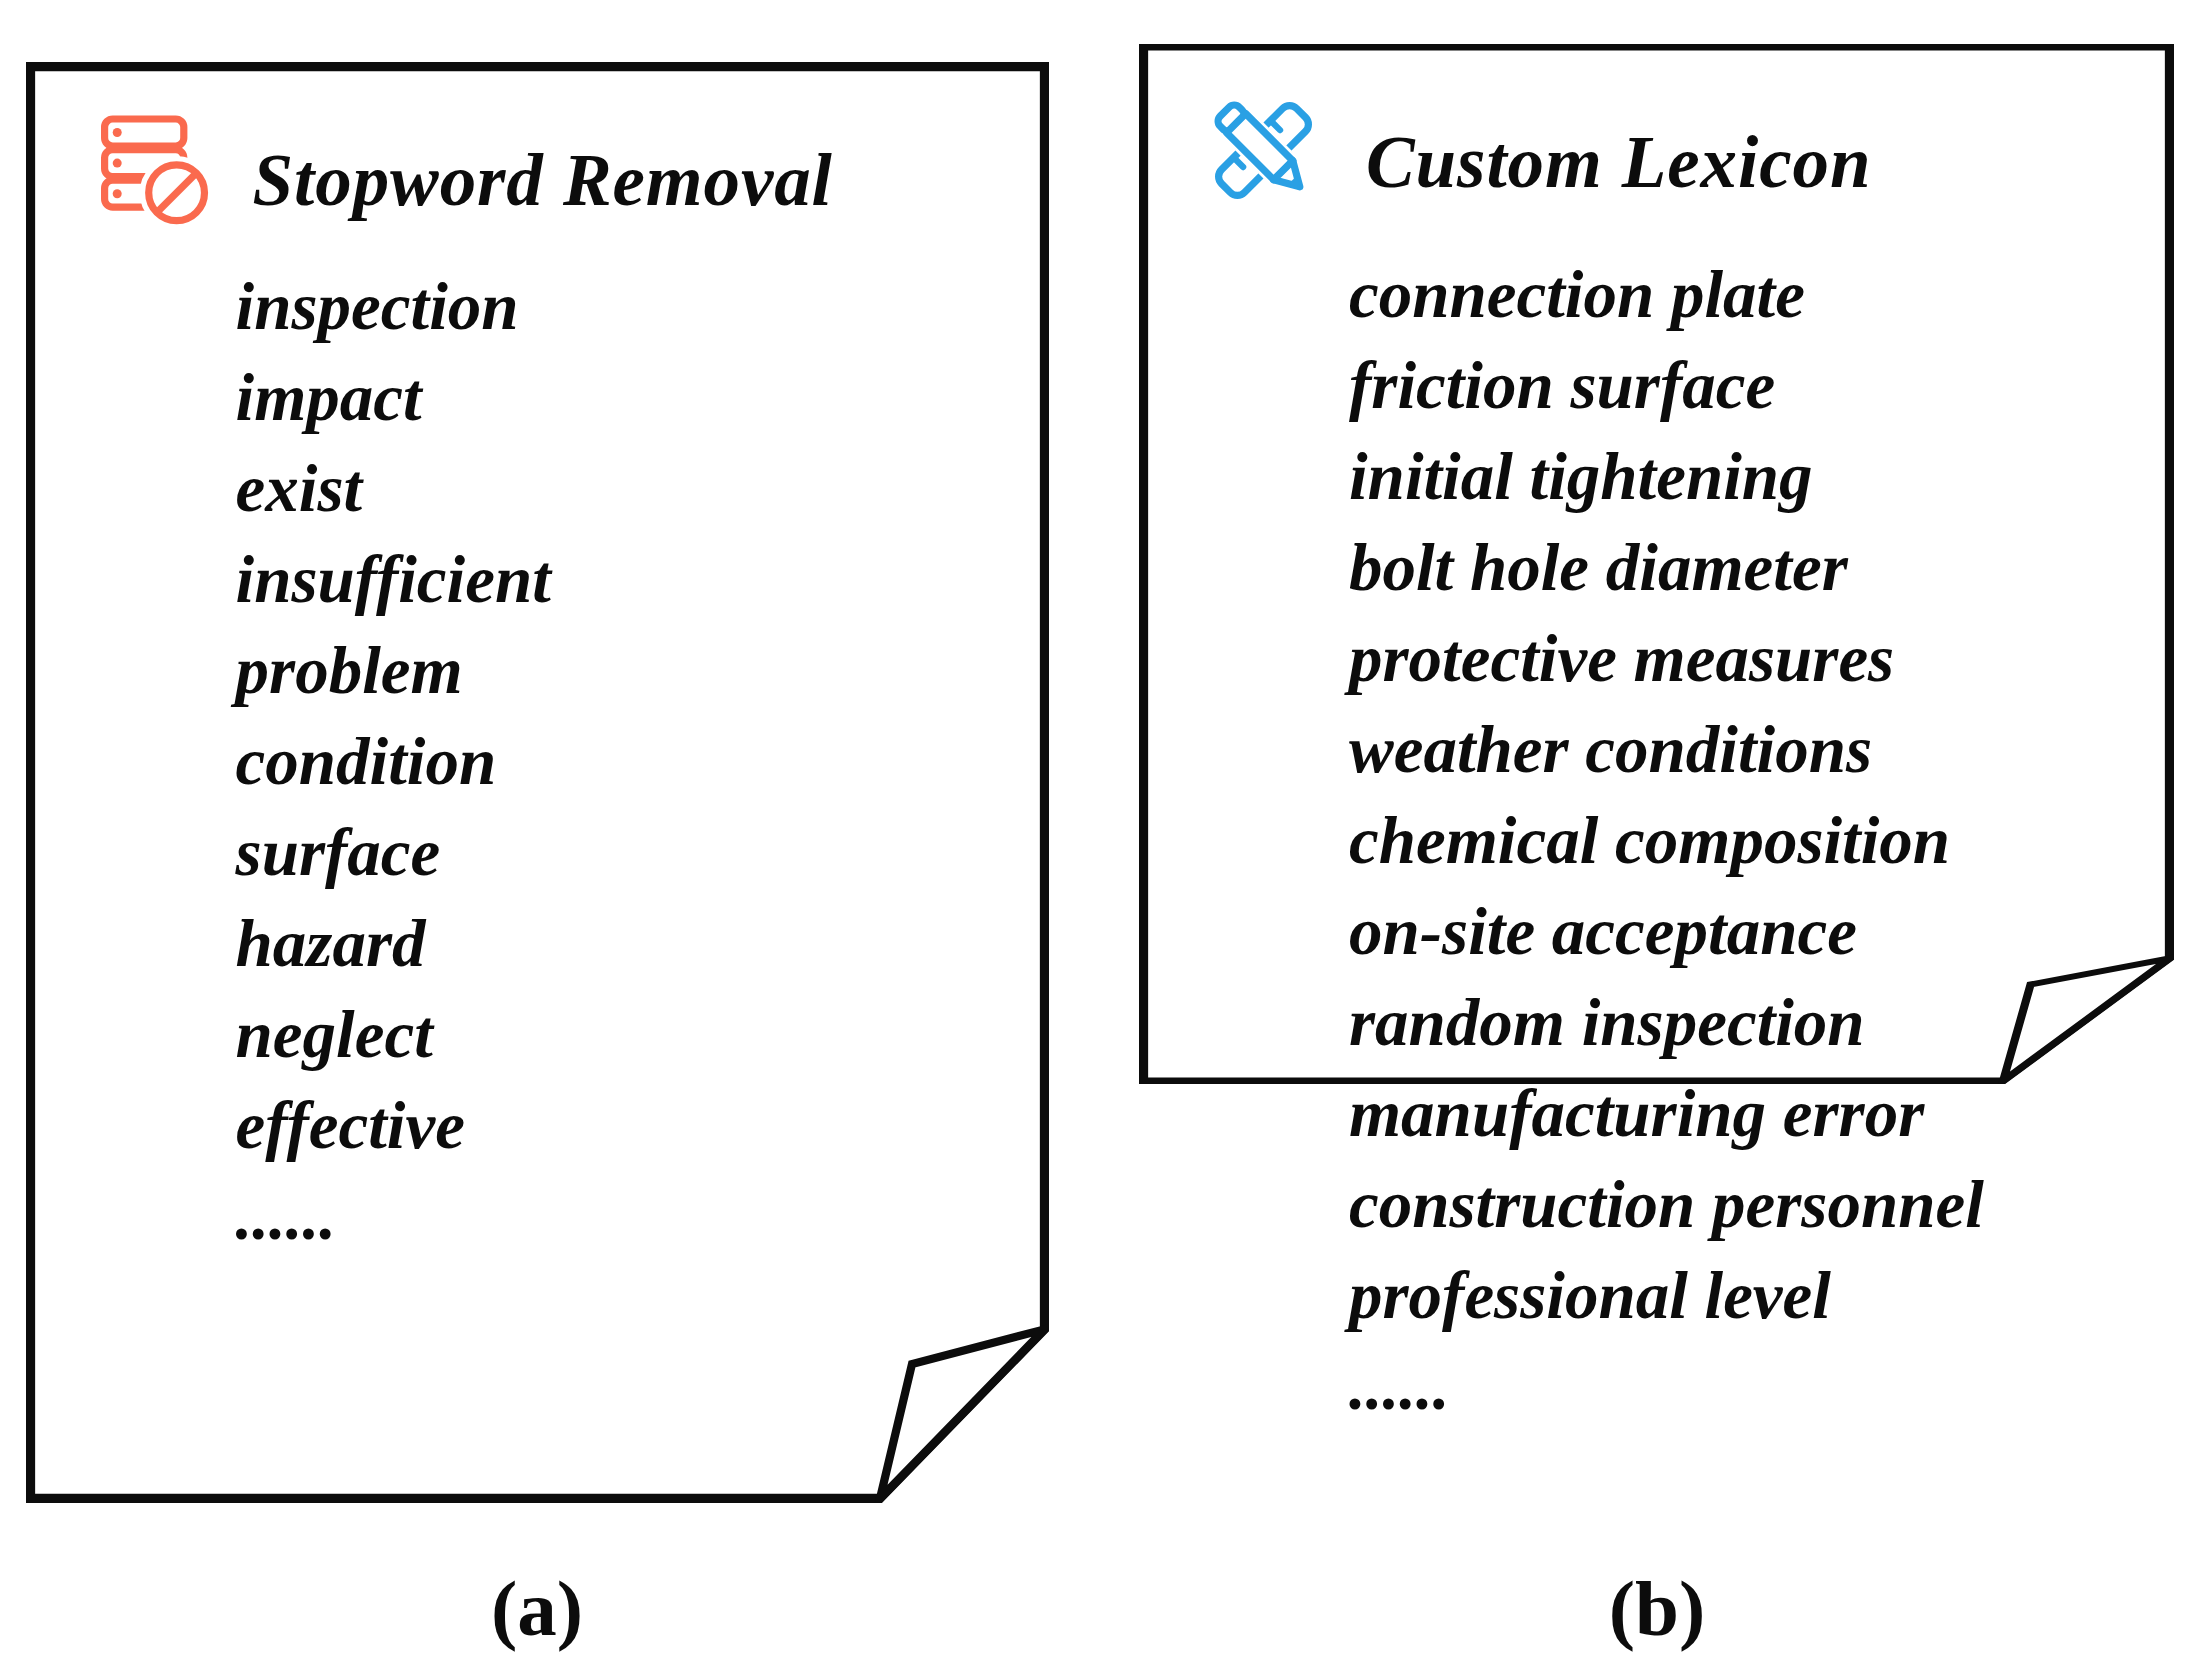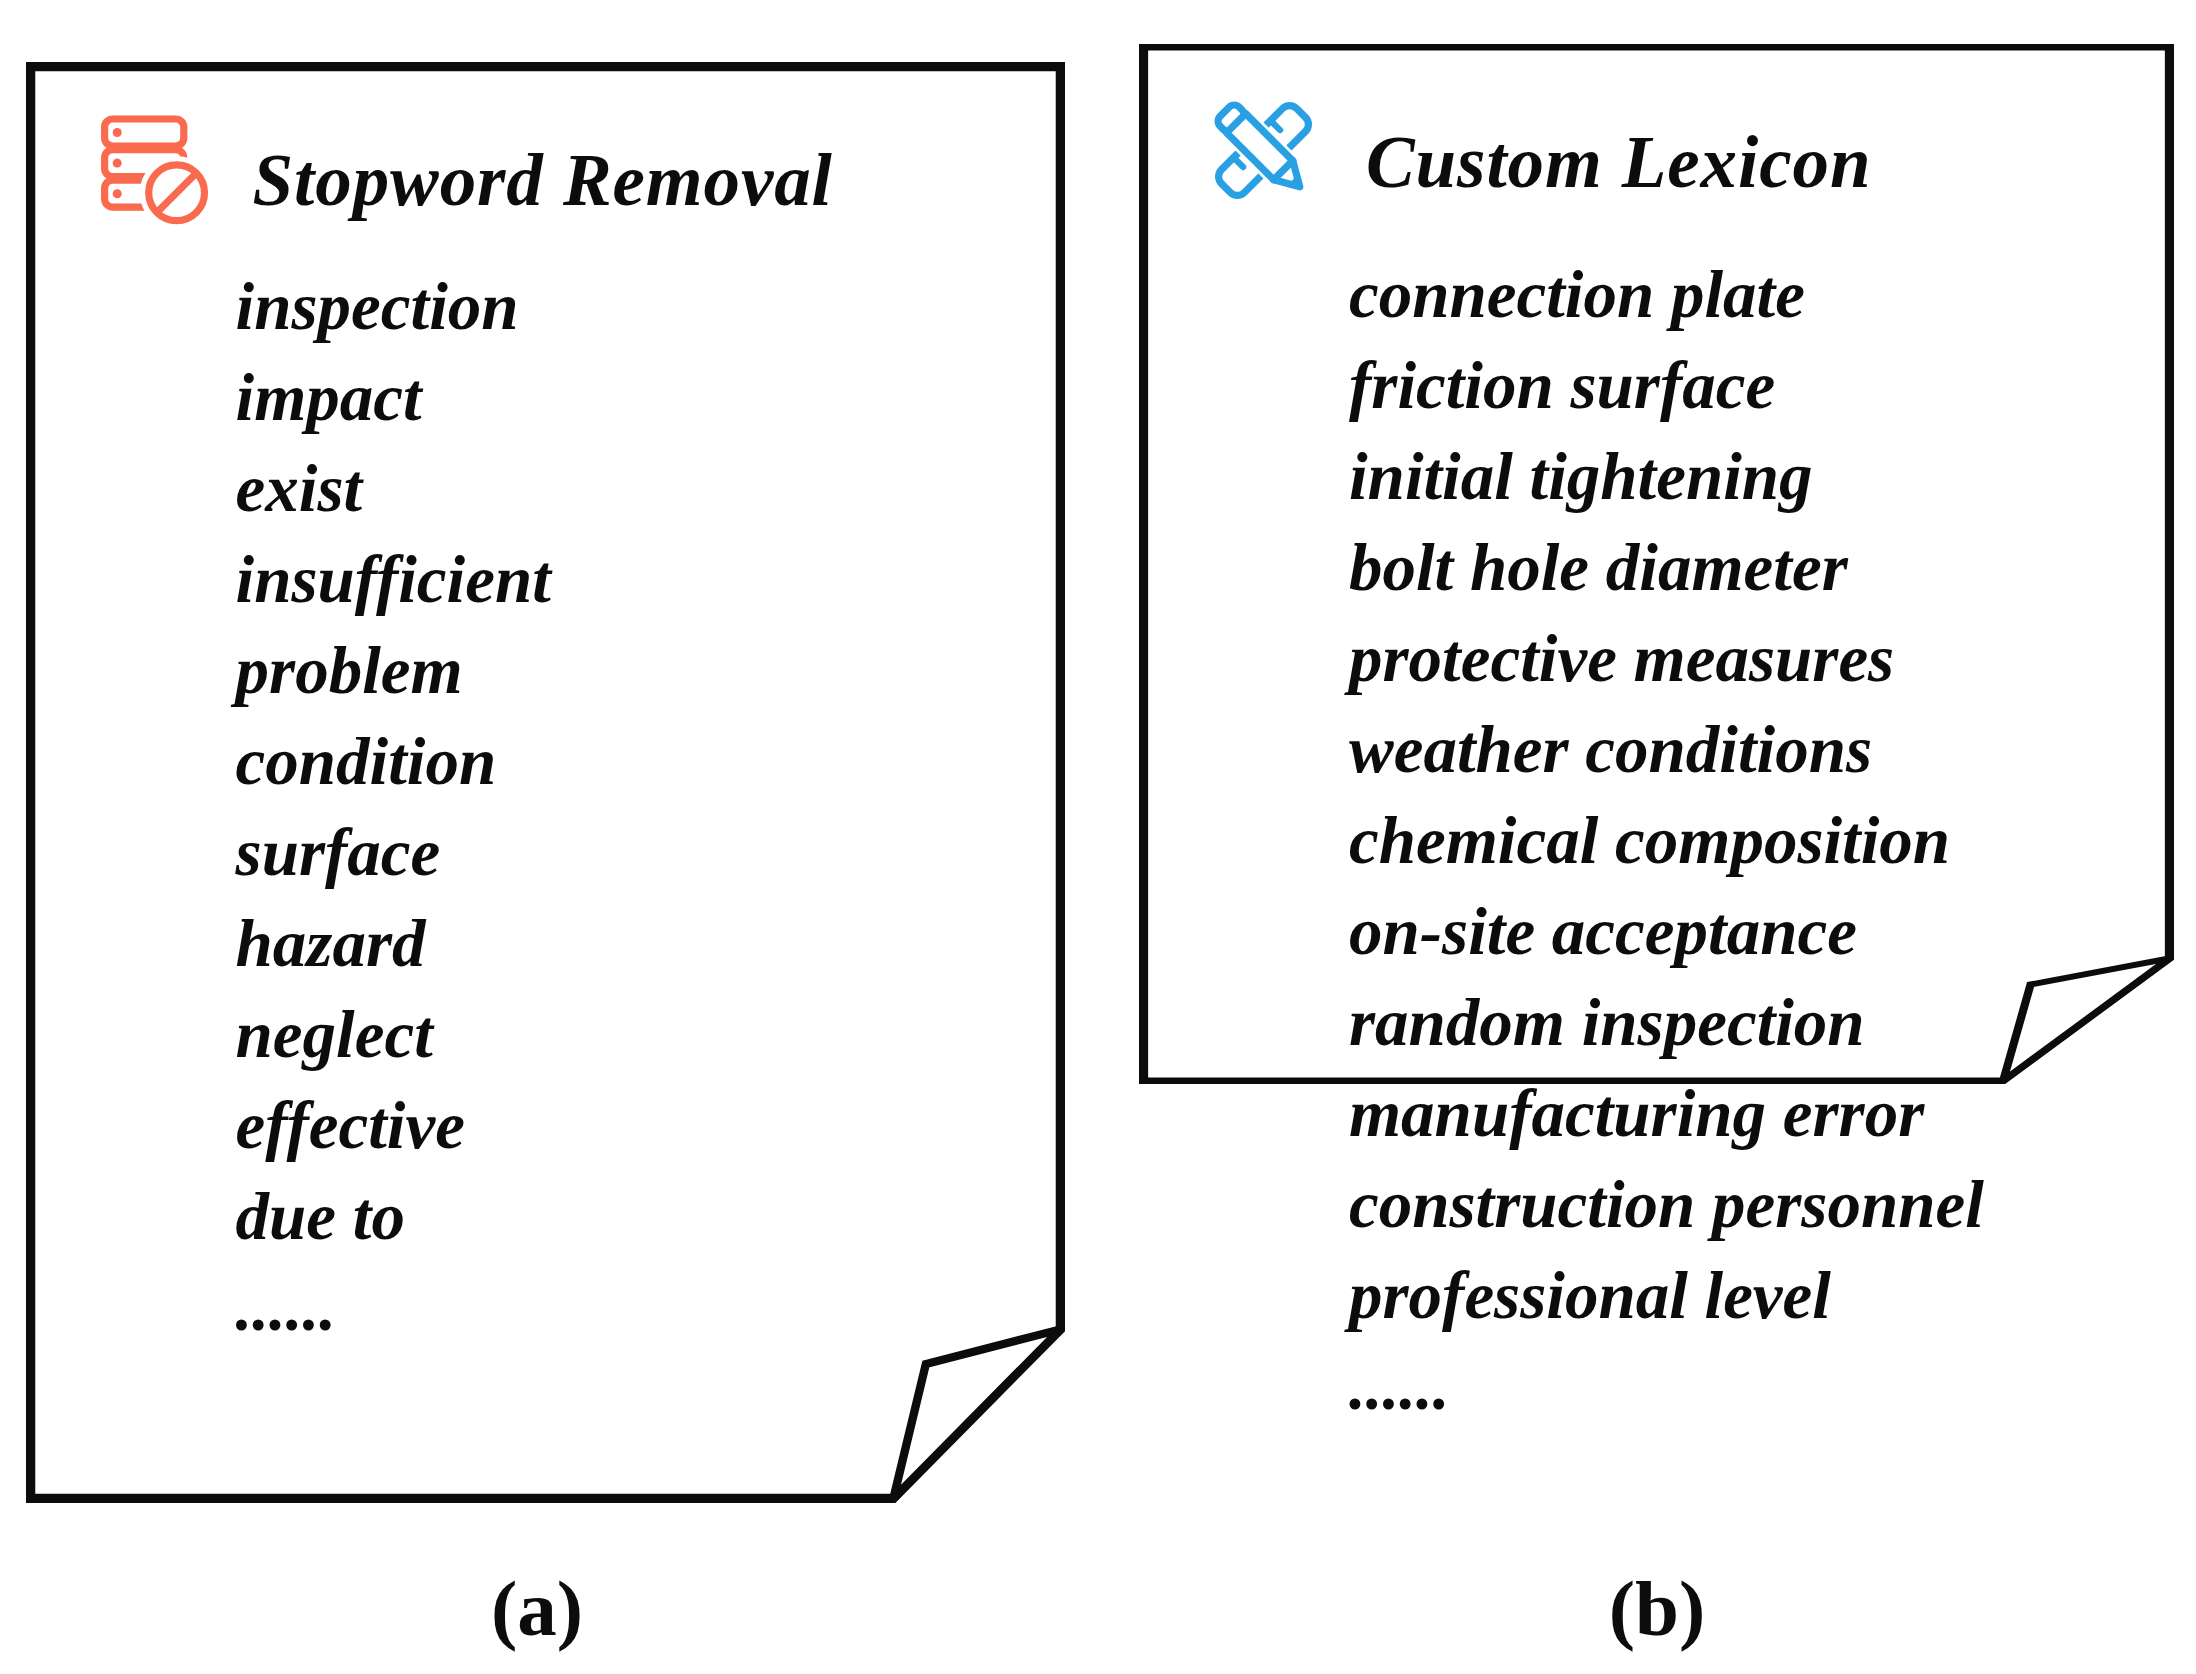--- a/index.html
+++ b/index.html
@@ -12,21 +12,21 @@
     width: 2197px;
     height: 1675px;
     background: #ffffff;
     font-family: "Liberation Serif", serif;
     color: #0c0c0c;
     overflow: hidden;
   }
   .panel {
     position: absolute;
   }
-  .panel-a { left: 25.6px; top: 62px; width: 1023px; height: 1441px; padding-left: 16px; }
+  .panel-a { left: 25.6px; top: 62px; width: 1023px; height: 1441px; }
   .panel-b { left: 1139px; top: 44px; width: 1035px; height: 1040px; }
   .page-shape {
     position: absolute;
     left: 0; top: 0;
     width: 100%; height: 100%;
   }
   .panel-icon {
     position: absolute;
     left: 66px; top: 48px;
     width: 117px; height: 117px;
@@ -98,21 +98,20 @@
         <li>inspection</li>
         <li>impact</li>
         <li>exist</li>
         <li>insufficient</li>
         <li>problem</li>
         <li>condition</li>
         <li>surface</li>
         <li>hazard</li>
         <li>neglect</li>
         <li>effective</li>
-        <li>due to</li>
         <li>......</li>
       </ul>
   </section>
 
   <section class="panel panel-b">
     <svg class="page-shape" viewBox="0 0 1133 1598" preserveAspectRatio="none">
       <polygon points="5,5 1128,5 1128,1405 946,1593 5,1593" fill="#ffffff" stroke="#0c0c0c" stroke-width="10" stroke-linejoin="miter"></polygon>
       <polygon points="1128,1405 976,1445 946,1593" fill="#ffffff" stroke="#0c0c0c" stroke-width="9" stroke-linejoin="miter"></polygon>
     </svg>
 

